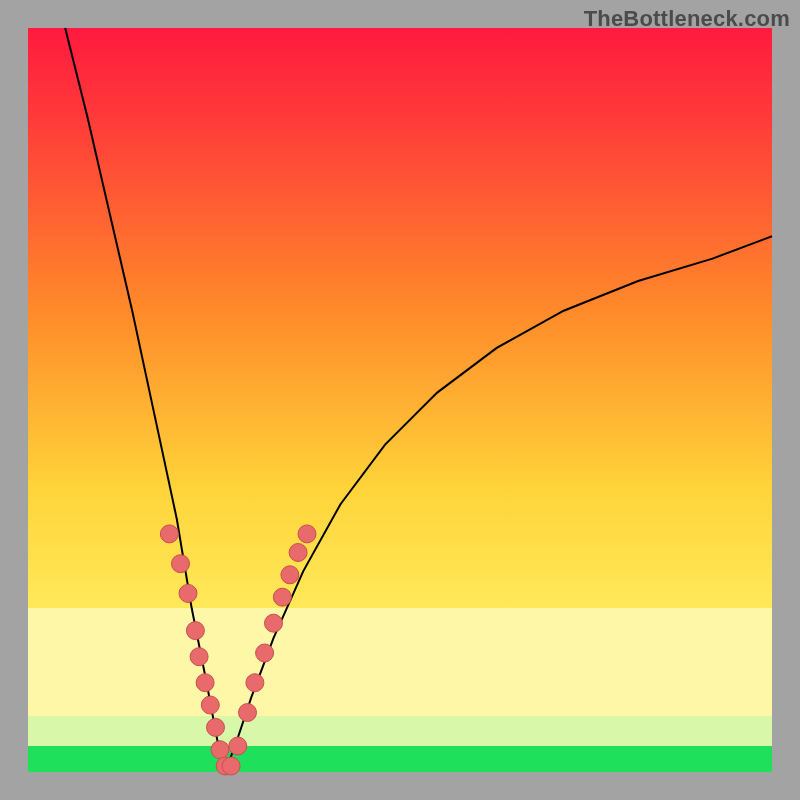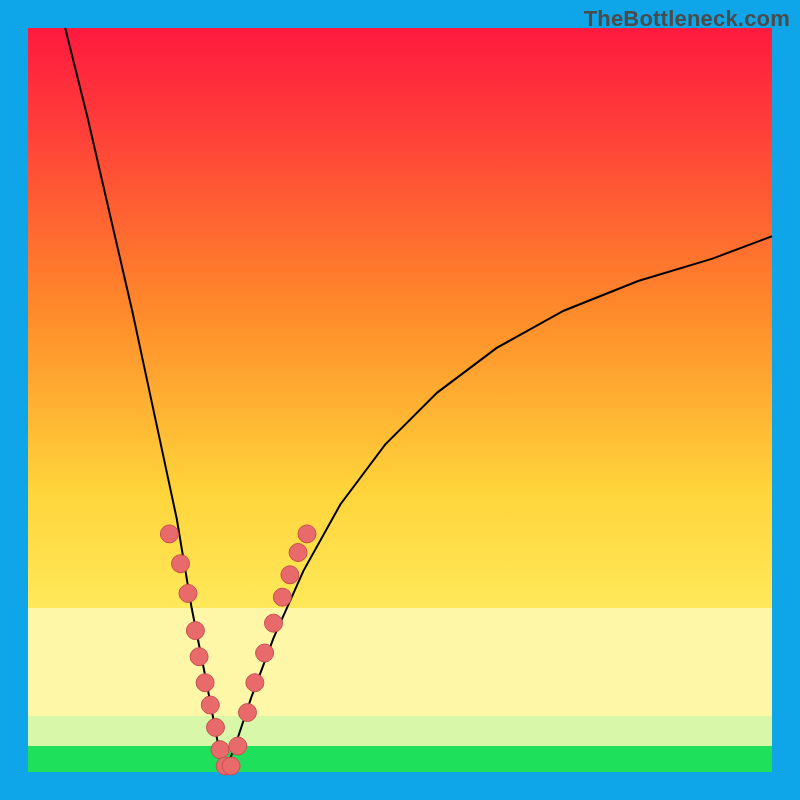--- a/index.html
+++ b/index.html
@@ -10,21 +10,21 @@
     overflow: hidden;
     background: #000;
     font-family: Arial, Helvetica, sans-serif;
   }
   .frame {
     position: absolute;
     left: 0;
     top: 0;
     width: 800px;
     height: 800px;
-    background: #0ea5e9;
+    background: #a3a3a3;
   }
   .plot {
     position: absolute;
     left: 28px;
     top: 28px;
     width: 744px;
     height: 744px;
     
     background: linear-gradient(
       to bottom,

